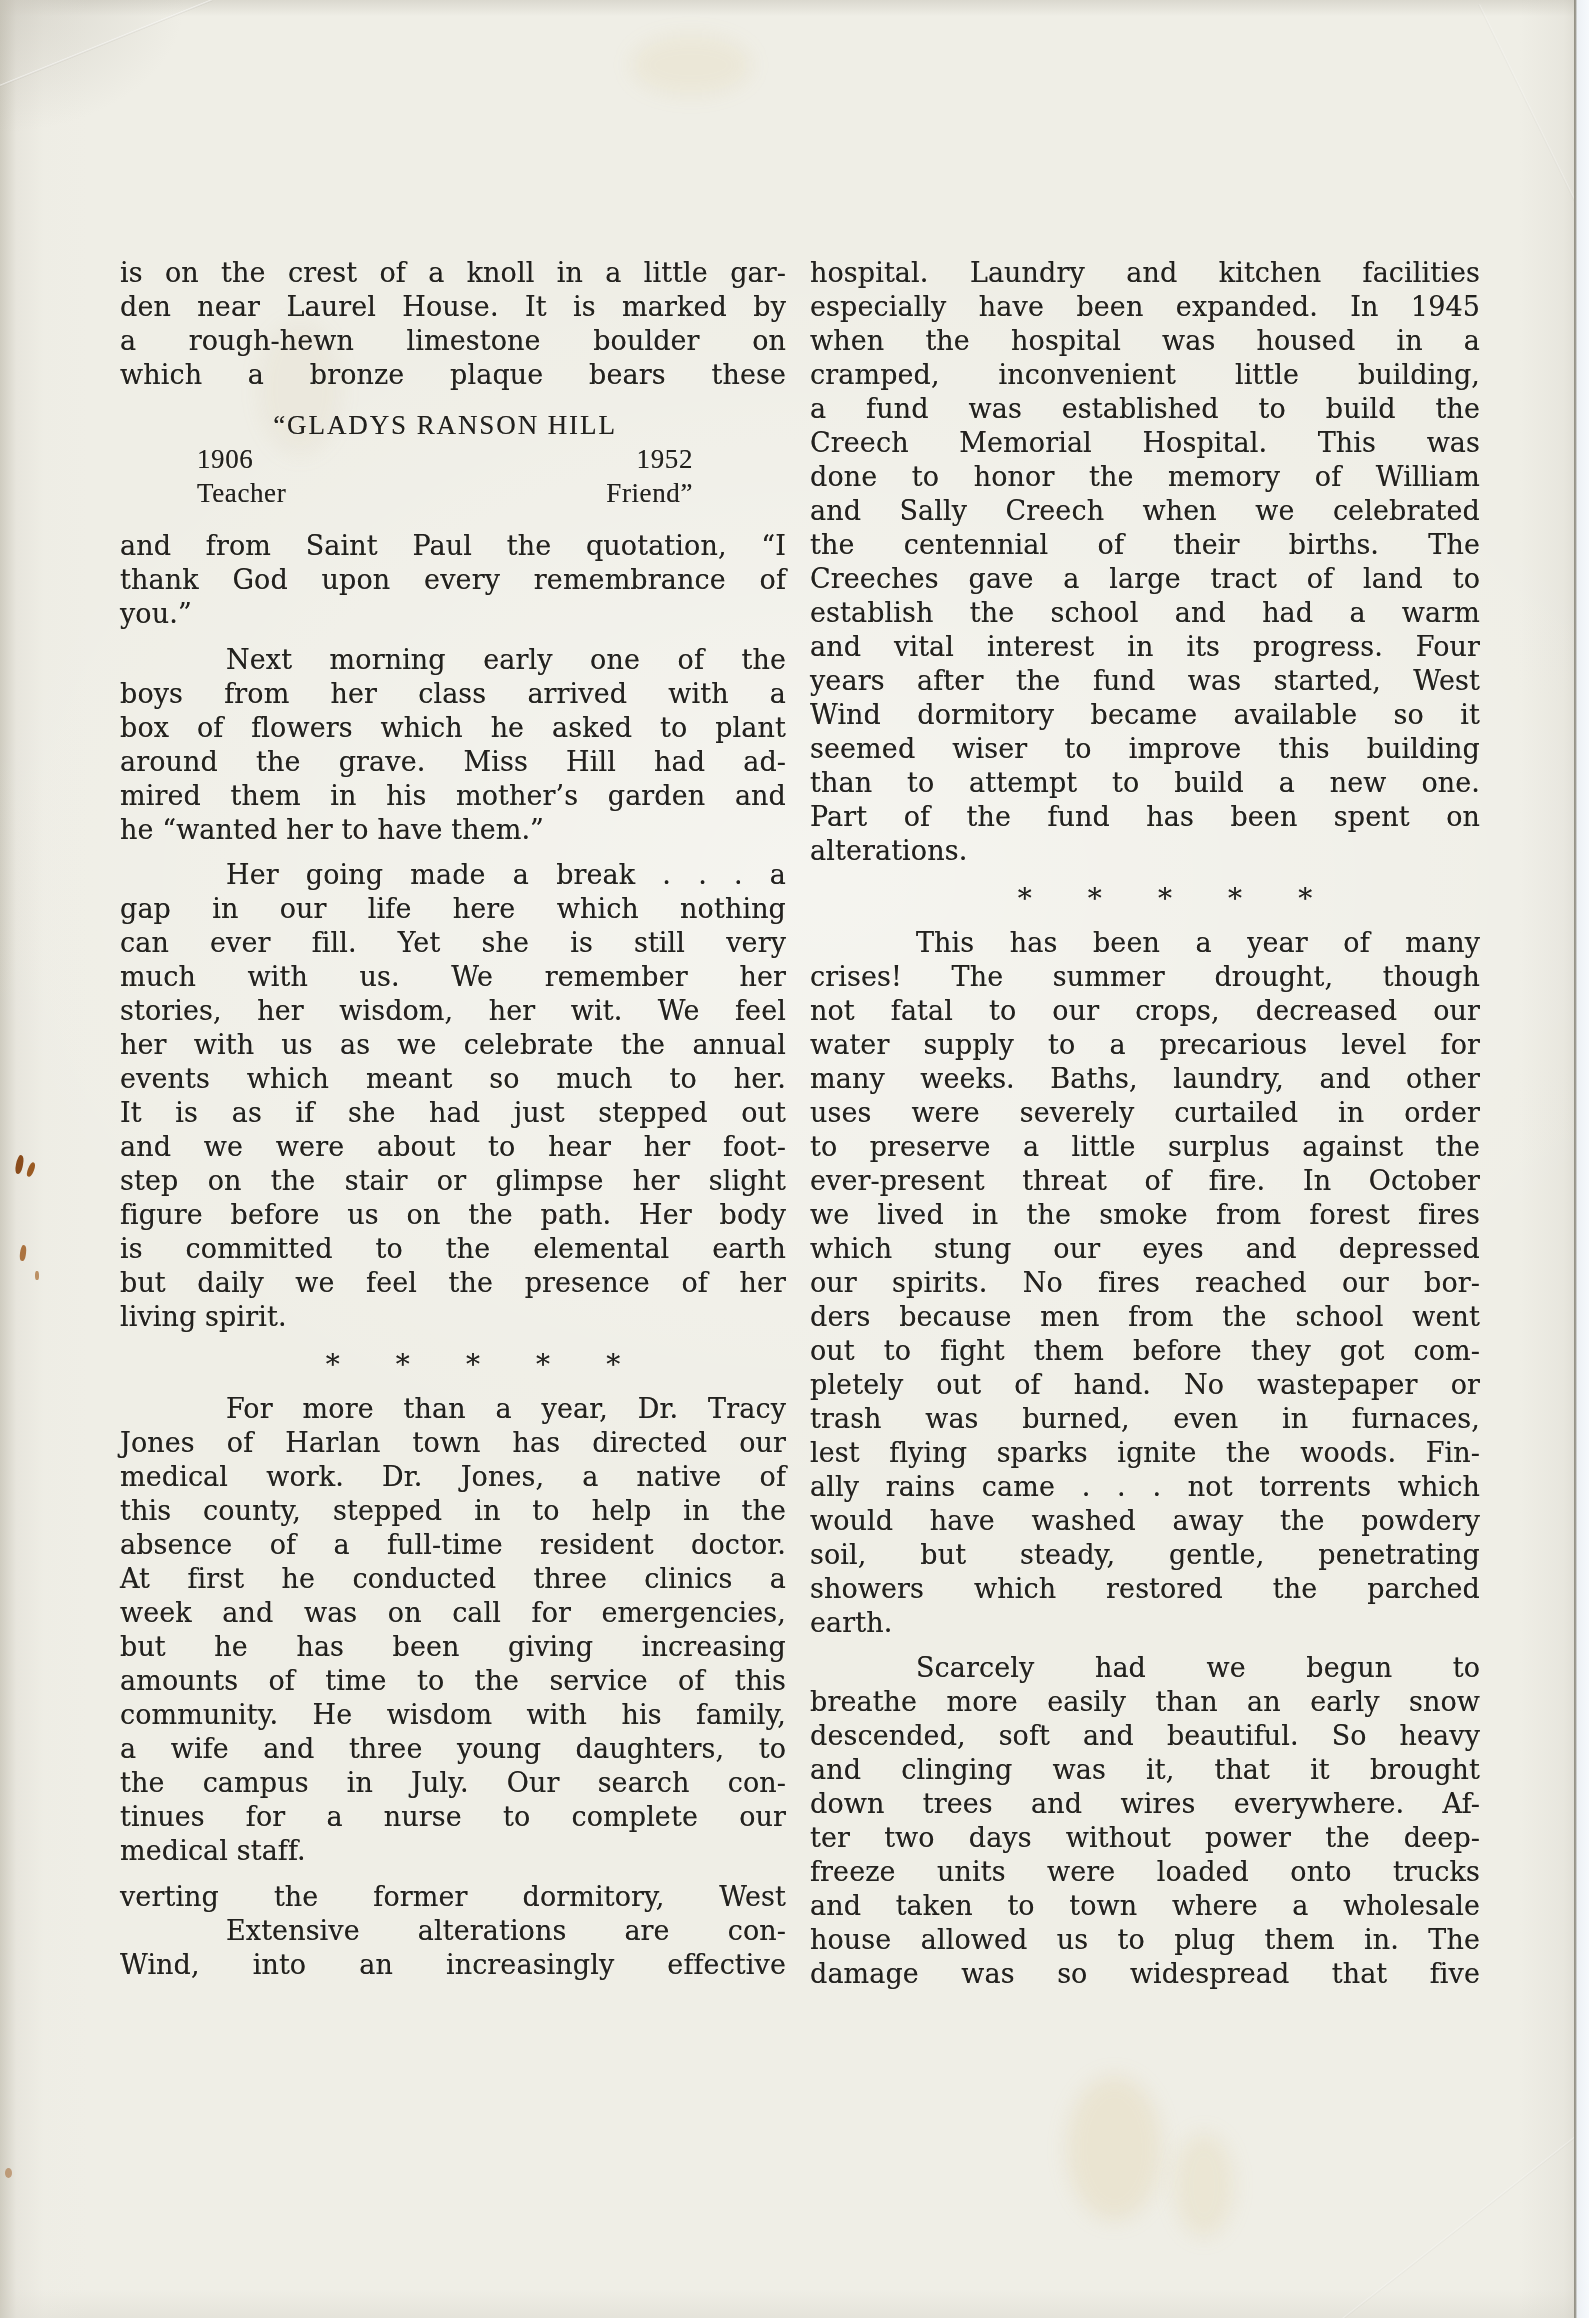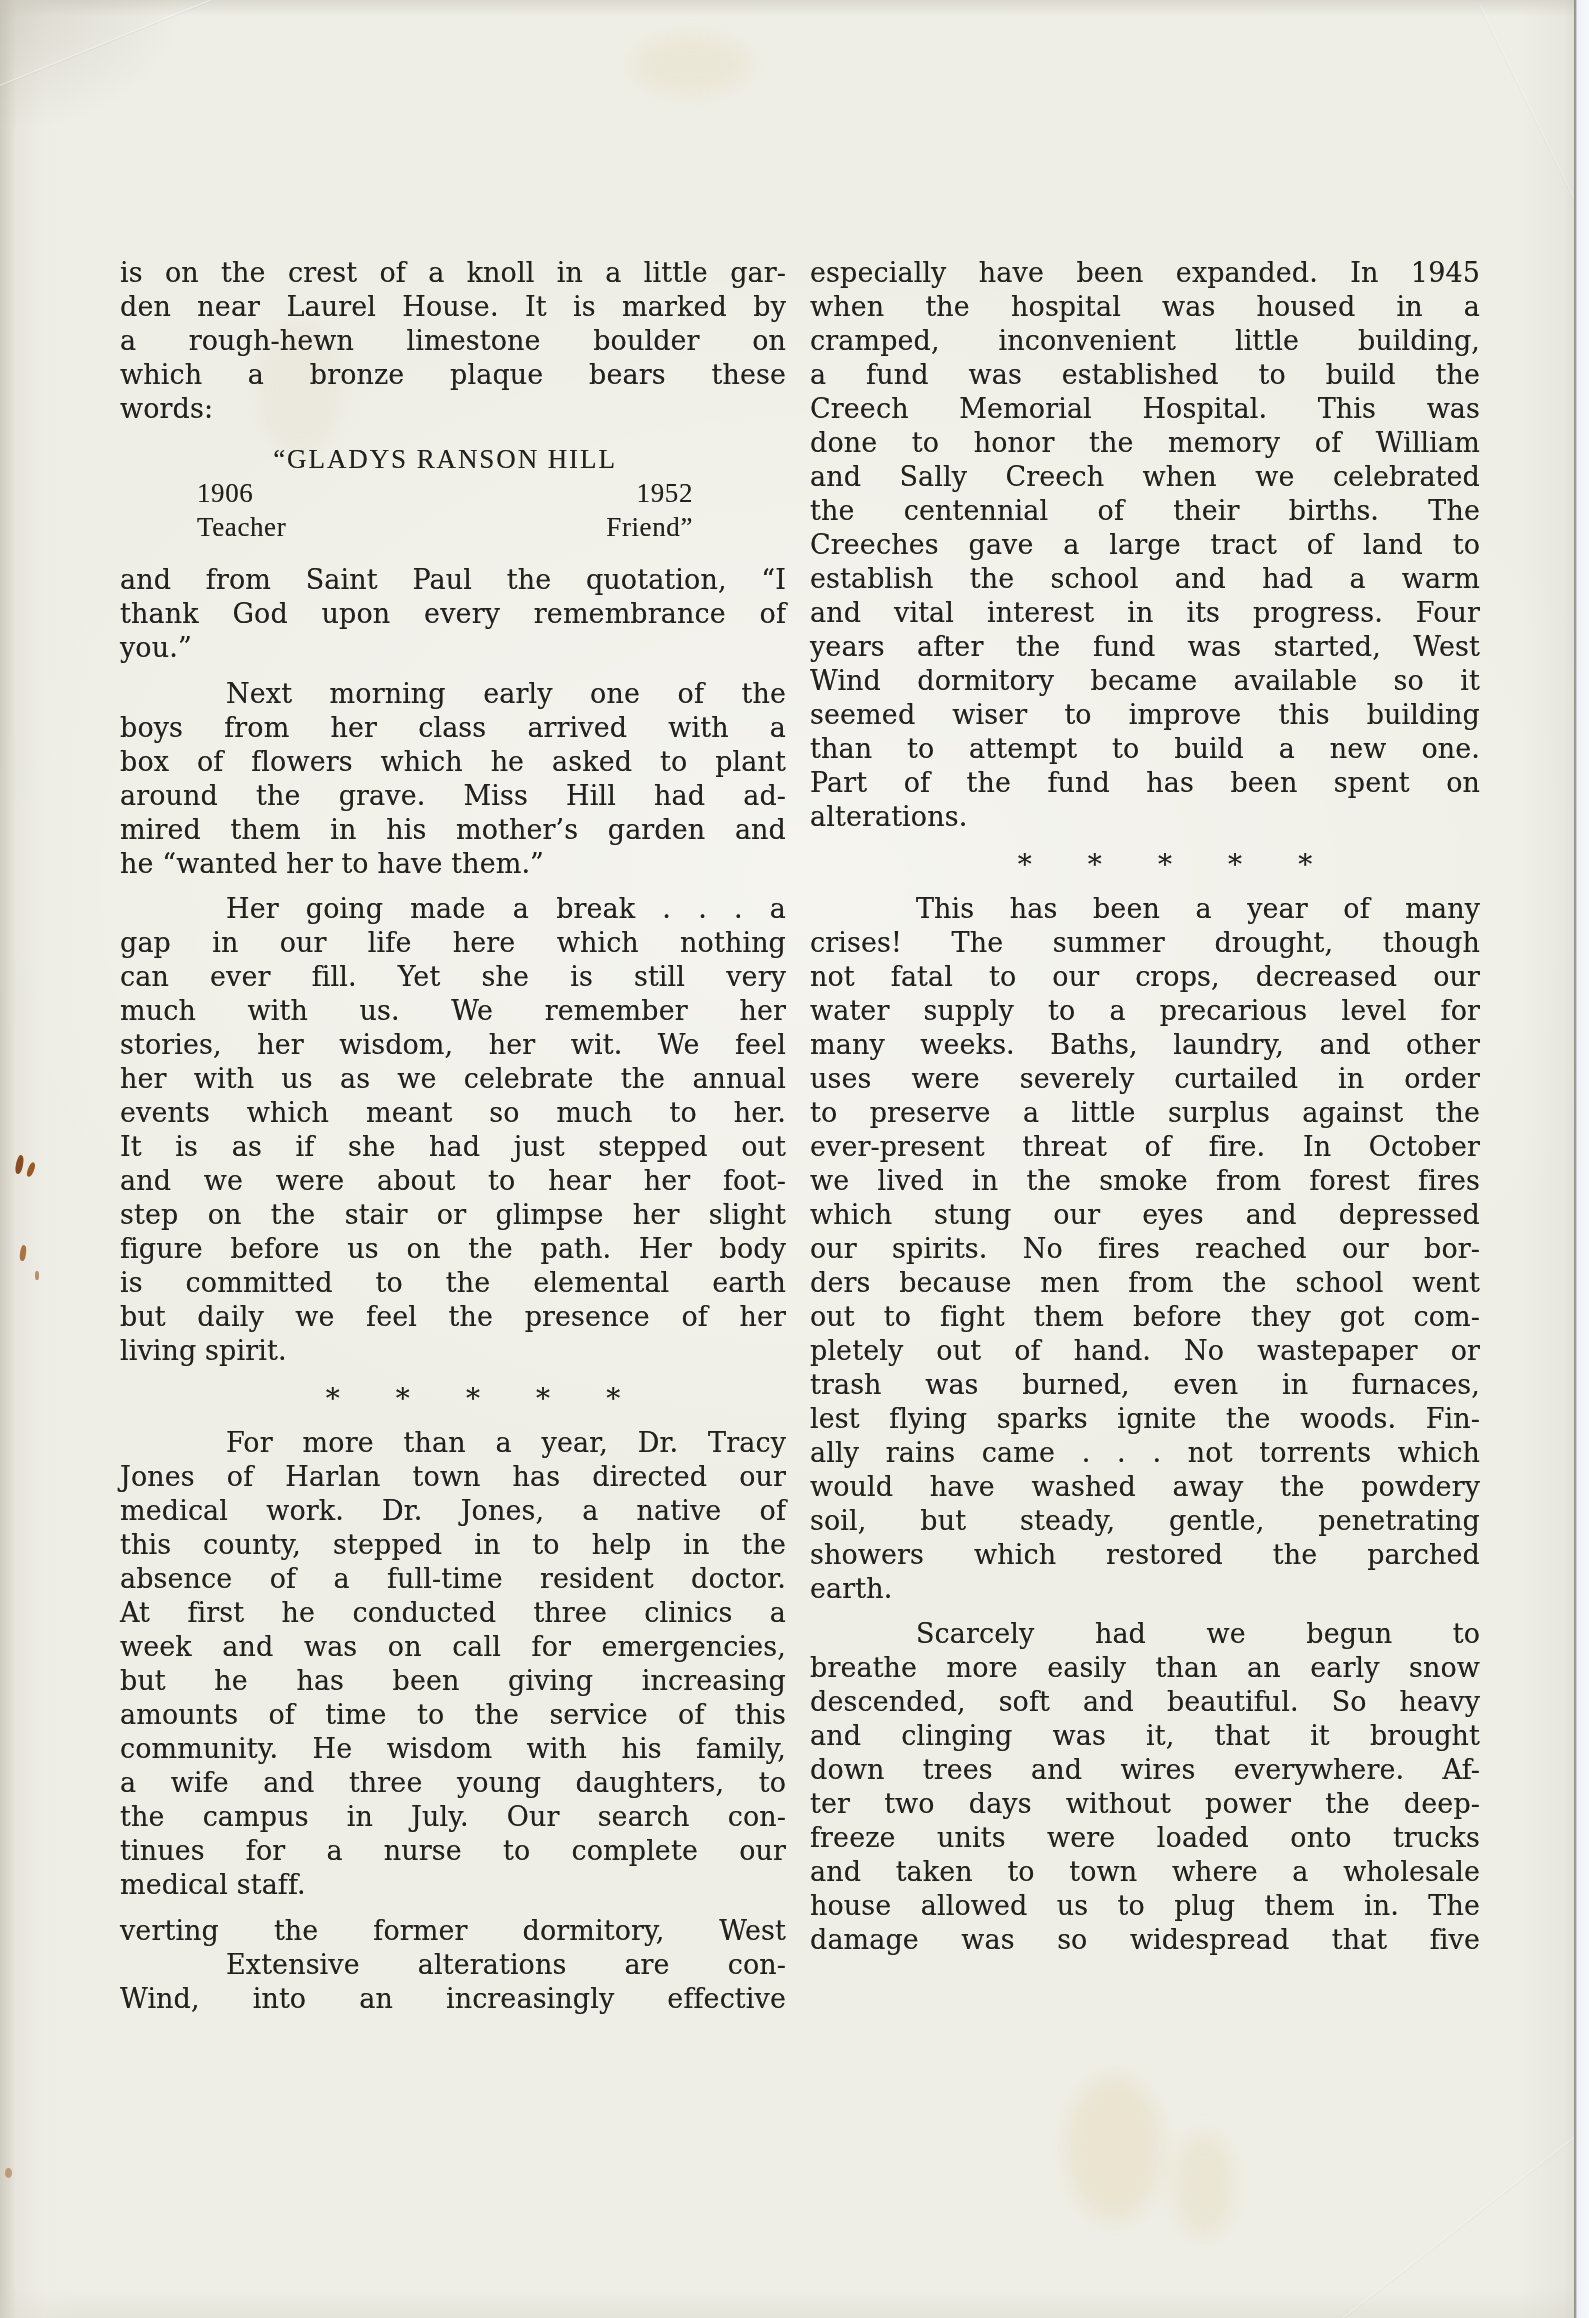--- a/index.html
+++ b/index.html
@@ -81,21 +81,20 @@
   <span class="rust rust-2"></span>
   <span class="rust rust-3"></span>
   <span class="rust rust-4"></span>
 
   <div id="col-left" class="col">
       <div class="para">
         <div class="line">is on the crest of a knoll in a little gar-</div>
         <div class="line">den near Laurel House. It is marked by</div>
         <div class="line">a rough-hewn limestone boulder on</div>
         <div class="line">which a bronze plaque bears these</div>
-        <div class="line endp">words:</div>
       </div>
       <div class="plaque">
         <div class="p1">“GLADYS RANSON HILL</div>
         <div class="prow">
           <span>1906</span>
           <span>1952</span>
         </div>
         <div class="prow">
           <span>Teacher</span>
           <span>Friend”</span>
@@ -148,20 +147,21 @@
         <div class="line endp">medical staff.</div>
       </div>
       <div class="para">
         <div class="line">verting the former dormitory, West</div>
         <div class="line indent">Extensive alterations are con-</div>
         <div class="line">Wind, into an increasingly effective</div>
       </div>
     </div>
   <div id="col-right" class="col">
       <div class="para">
+        <div class="line">hospital. Laundry and kitchen facilities</div>
         <div class="line">especially have been expanded. In 1945</div>
         <div class="line">when the hospital was housed in a</div>
         <div class="line">cramped, inconvenient little building,</div>
         <div class="line">a fund was established to build the</div>
         <div class="line">Creech Memorial Hospital. This was</div>
         <div class="line">done to honor the memory of William</div>
         <div class="line">and Sally Creech when we celebrated</div>
         <div class="line">the centennial of their births. The</div>
         <div class="line">Creeches gave a large tract of land to</div>
         <div class="line">establish the school and had a warm</div>

